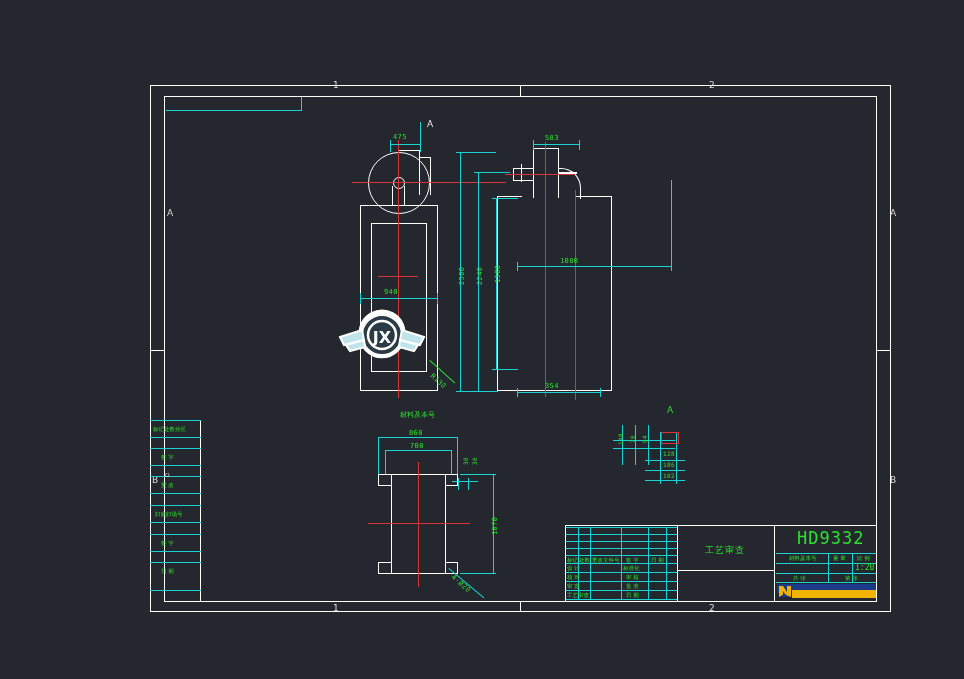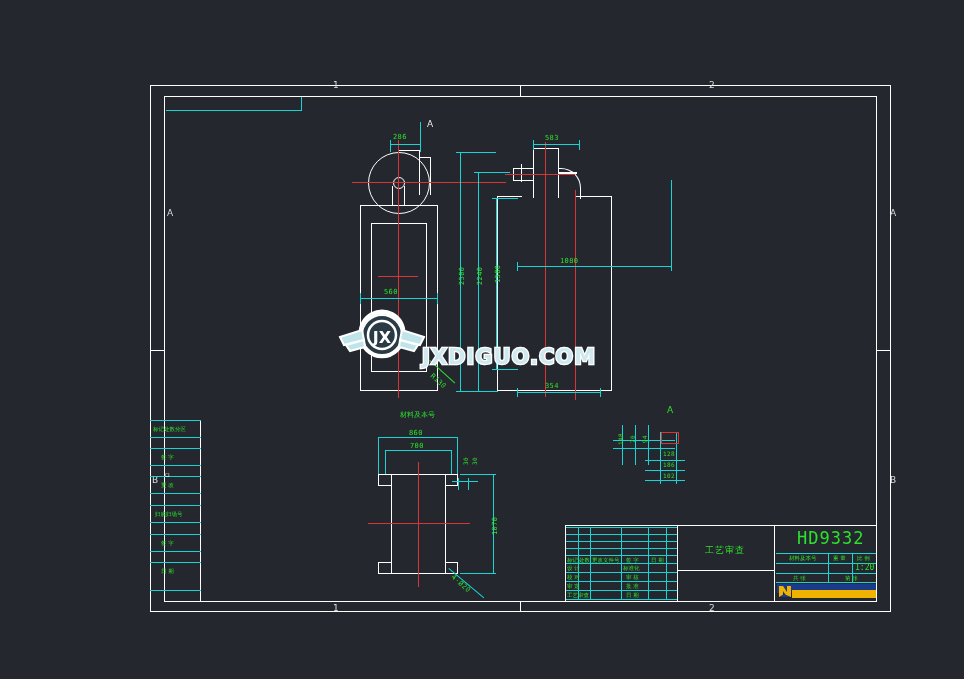--- a/index.html
+++ b/index.html
@@ -108,26 +108,26 @@
   <div class="cl-v" style="left:398px;top:140px;height:258px;"></div>
   <div class="cl-h" style="left:352px;top:182px;width:154px;"></div>
   <div class="cl-h" style="left:378px;top:276px;width:40px;"></div>
 
   <div class="ln c" style="left:420px;top:122px;width:1px;height:26px;"></div>
   <div class="lbl" style="left:427px;top:119px;">A</div>
 
   <div class="ln c" style="left:390px;top:144px;width:31px;height:1px;"></div>
   <div class="ln c" style="left:390px;top:140px;width:1px;height:12px;"></div>
   <div class="ln c" style="left:420px;top:140px;width:1px;height:12px;"></div>
-  <div class="dim" style="left:393px;top:133px;">286</div>
+  <div class="dim" style="left:393px;top:133px;">475</div>
 
   <div class="ln c" style="left:360px;top:298px;width:78px;height:1px;"></div>
   <div class="ln c" style="left:360px;top:293px;width:1px;height:11px;"></div>
   <div class="ln c" style="left:437px;top:293px;width:1px;height:11px;"></div>
-  <div class="dim" style="left:384px;top:288px;">560</div>
+  <div class="dim" style="left:384px;top:288px;">940</div>
 
   <div class="ln g" style="left:430px;top:360px;width:34px;height:1px;transform:rotate(42deg);transform-origin:0 0;"></div>
   <div class="dim" style="left:434px;top:372px;transform:rotate(42deg);transform-origin:0 0;">R130</div>
 
   <div class="ln w" style="left:497px;top:196px;width:1px;height:194px;"></div>
   <div class="ln w" style="left:611px;top:196px;width:1px;height:194px;"></div>
   <div class="ln w" style="left:497px;top:390px;width:115px;height:1px;"></div>
   <div class="ln w" style="left:497px;top:196px;width:25px;height:1px;"></div>
   <div class="ln w" style="left:576px;top:196px;width:36px;height:1px;"></div>
 
@@ -355,16 +355,15 @@
         <circle cx="48" cy="32" r="14"></circle>
       </g>
       <g fill="#bfe4ea" stroke="#ffffff" stroke-width="2">
         <path d="M6 34 L28 27 L30 37 L10 42 Z"></path>
         <path d="M90 34 L68 27 L66 37 L86 42 Z"></path>
         <path d="M12 42 L30 37 L31 44 L16 48 Z"></path>
         <path d="M84 42 L66 37 L65 44 L80 48 Z"></path>
       </g>
       <text x="48" y="40" font-size="16" font-weight="bold" text-anchor="middle" fill="#ffffff" font-family="DejaVu Sans, sans-serif">JX</text>
     </svg>
-    <div id="wmSub">JXDIGUO.COM</div>
   </div>
 
 </div>
 
 </body></html>

